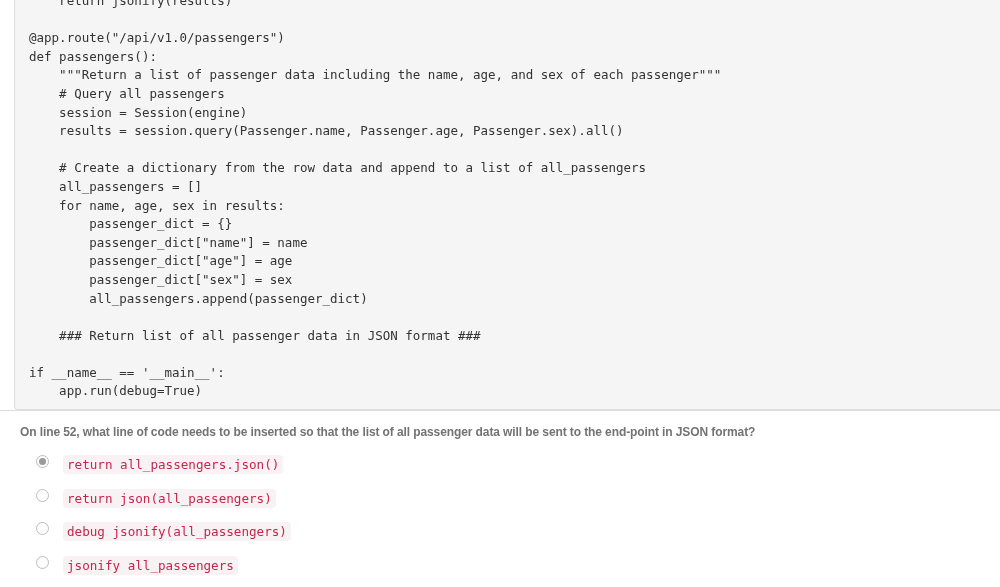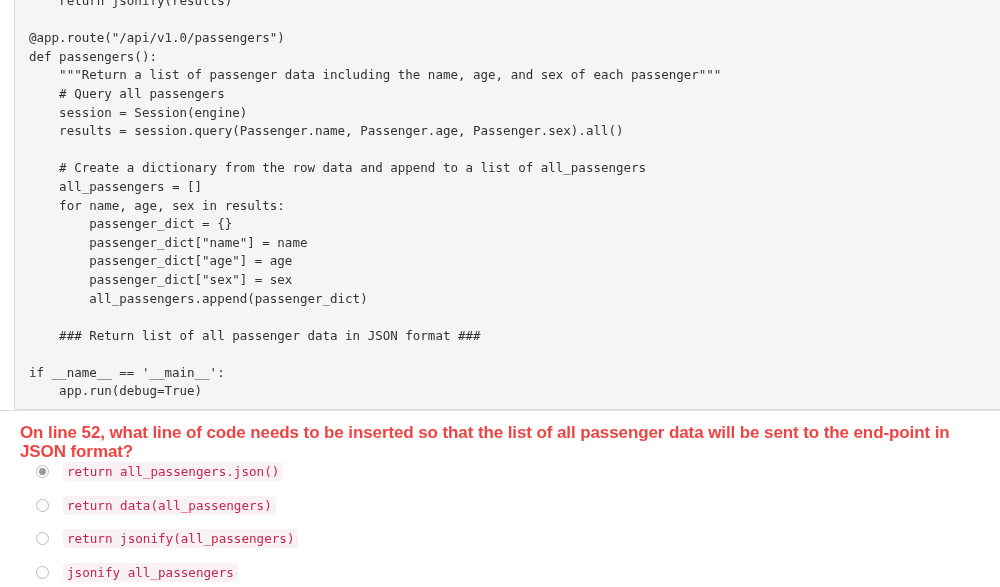--- a/index.html
+++ b/index.html
@@ -49,37 +49,37 @@
     height: 1px;
     background: #dddddd;
   }
 
   
   .question {
     position: absolute;
     left: 20px;
     top: 423px;
     width: 960px;
-    font-size: 17px;
+    font-size: 12px;
     font-weight: bold;
     line-height: 19px;
-    color: #ef4444;
+    color: #737373;
     letter-spacing: -0.1px;
   }
 
   
   .options {
     position: absolute;
     left: 20px;
     top: 455px;
     width: 960px;
   }
   .option-row {
     display: flex;
-    align-items: center;
+    align-items: flex-start;
     height: 33.6px;
   }
   .radio {
     width: 13px;
     height: 13px;
     border-radius: 50%;
     border: 1px solid #bdbdbd;
     background: #fdfdfd;
     box-sizing: border-box;
     margin-left: 16px;
@@ -142,23 +142,23 @@
 
 <div class="question">On line 52, what line of code needs to be inserted so that the list of all passenger data will be sent to the end-point in JSON format?</div>
 
 <div class="options" id="options-list">
     <div class="option-row">
       <span class="radio checked"></span>
       <code class="option-code">return all_passengers.json()</code>
     </div>
     <div class="option-row">
       <span class="radio"></span>
-      <code class="option-code">return data(all_passengers)</code>
+      <code class="option-code">return json(all_passengers)</code>
     </div>
     <div class="option-row">
       <span class="radio"></span>
-      <code class="option-code">return jsonify(all_passengers)</code>
+      <code class="option-code">debug jsonify(all_passengers)</code>
     </div>
     <div class="option-row">
       <span class="radio"></span>
       <code class="option-code">jsonify all_passengers</code>
     </div>
   </div>
 
 </body></html>

